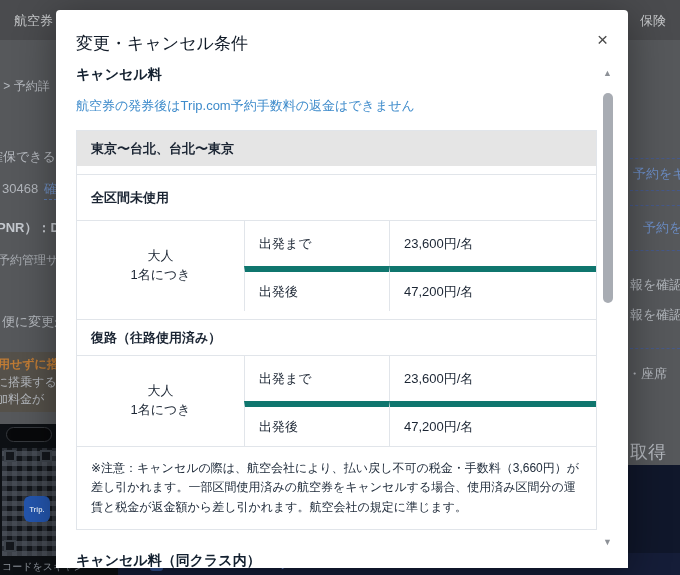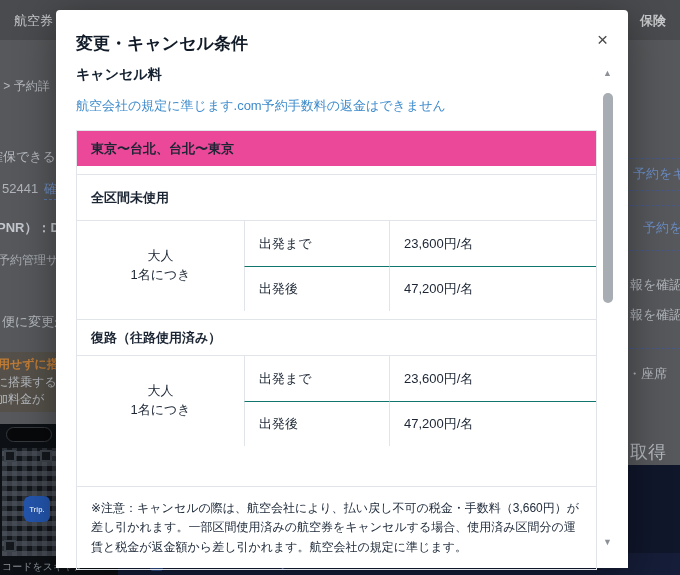--- a/index.html
+++ b/index.html
@@ -3,21 +3,21 @@
 <meta charset="utf-8">
 <style>
   * { margin:0; padding:0; box-sizing:border-box; }
   html,body { width:680px; height:575px; overflow:hidden; }
   body { font-family:"Liberation Sans","DejaVu Sans",sans-serif; }
   .stage { position:relative; width:680px; height:575px; background:#56585b; overflow:hidden; }
 
   
   .bg-nav { position:absolute; left:0; top:0; width:680px; height:40px; background:#4a4b4e; }
   .bg-nav .nav-left  { position:absolute; left:14px; top:12px; font-size:13px; color:#c8cacc; }
-  .bg-nav .nav-right { position:absolute; right:14px; top:12px; font-size:13px; color:#c8cacc;font-weight:bold; }
+  .bg-nav .nav-right { position:absolute; right:14px; top:12px; font-size:13px; color:#c8cacc; }
   .bg-frag { position:absolute; white-space:nowrap; }
   .f-breadcrumb { left:-12px; top:78px;  font-size:12px; color:#b4b8be; }
   .f-kakuho     { left:-10px; top:148px; font-size:13px; color:#b7bbc1; }
   .f-number     { left:2px;   top:181px; font-size:13px; color:#b1b5bb; }
   .f-kaku       { left:44px;  top:180px; font-size:13px; color:#6f8fc4; border-bottom:1px dashed #5c7bb0; padding-bottom:1px; cursor:pointer; }
   .f-pnr        { left:-16px; top:219px; font-size:13px; font-weight:bold; color:#c4c8ce; }
   .f-kanri      { left:-2px;  top:252px; font-size:12px; color:#a9adb3; }
   .f-bin        { left:2px;   top:313px; font-size:13px; color:#b4b8be; }
   .warn-box { position:absolute; left:0; top:352px; width:56px; height:60px; background:#55514a; }
   .w1 { left:-2px; top:356px; font-size:12px; font-weight:bold; color:#c07c35; }
@@ -49,56 +49,56 @@
   .as-icon { width:13px; height:13px; border-radius:3px; background:#32508f; color:#ccd6ea; font-size:8px;
     display:flex; align-items:center; justify-content:center; flex:0 0 auto; }
   .play-icon { color:#6f8cc9; font-size:10px; margin-left:22px; }
   .rating-num { font-size:11px; color:#c6cbd5; }
   .stars { font-size:11px; color:#b9792e; letter-spacing:1px; }
   .star-dim { color:#6a6f7a; }
 
   
   .modal { position:absolute; left:56px; top:10px; width:572px; height:558px; background:#ffffff;
     border-radius:4px 4px 0 0; box-shadow:0 8px 40px rgba(0,0,0,.4); }
-  .m-title { position:absolute; left:20px; top:22px; font-size:17px; font-weight:bold; color:#111b28; }
+  .m-title { position:absolute; left:20px; top:22px; font-size:17px; font-weight:normal; color:#111b28; }
   .m-close { position:absolute; right:20px; top:20px; font-size:19px; color:#4c4c4c; cursor:pointer; line-height:1; }
 
   .m-content { position:absolute; left:20px; top:56px; width:521px; }
   .h-cancel { font-size:14px; font-weight:bold; color:#13202f; margin-bottom:13px; }
   .m-info { font-size:13px; color:#3e8bcb; margin-bottom:15px; }
 
   .table { border:1px solid #e1e5ea; width:521px; font-size:13px; color:#1b2533; margin-bottom:22px; }
-  .t-route { height:35px; display:flex; align-items:center; padding:0 14px; background:#ec4899; font-weight:bold; }
+  .t-route { height:35px; display:flex; align-items:center; padding:0 14px; background:#e5e5e5; font-weight:bold; }
   .t-label { height:46px; display:flex; align-items:center; padding:0 14px; font-weight:bold; border-top:1px solid #e1e5ea;margin-top:8px; }
   .t-label.short { height:36px; }
   .t-split { display:grid; grid-template-columns:167px 145px 1fr; grid-template-rows:45px 45px; border-top:1px solid #e1e5ea; }
   .cell { display:flex; align-items:center; padding:0 14px; }
   .c-pass { grid-row:1 / 3; flex-direction:column; align-items:center; justify-content:center; line-height:1.45; }
   .c-when, .c-fee { border-left:1px solid #e1e5ea; }
-  .r2 { border-top:1px solid #0f766e; }
-  .t-note { border-top:1px solid #e1e5ea; padding:12px 14px; font-size:12px; line-height:1.62; color:#222e3d;margin-top:40px; }
+  .r2 { border-top:6px solid #0f766e; }
+  .t-note { border-top:1px solid #e1e5ea; padding:12px 14px; font-size:12px; line-height:1.62; color:#222e3d; }
   .h-change { font-size:14px; font-weight:bold; color:#13202f; }
 
   .m-scroll-up   { position:absolute; right:16px; top:58px;  font-size:9px; color:#8d9197; cursor:pointer; }
   .m-scroll-down { position:absolute; right:16px; top:527px; font-size:9px; color:#8d9197; cursor:pointer; }
   .m-thumb { position:absolute; right:15px; top:83px; width:10px; height:210px; background:#a8acb3; border-radius:5px; cursor:pointer; }
 </style>
 </head>
 <body>
 
 <div class="stage">
 
   <div class="bg-nav">
     <span class="nav-left">航空券 +</span>
     <span class="nav-right">保険</span>
   </div>
 
   <div class="bg-frag f-breadcrumb">券 &gt; 予約詳</div>
   <div class="bg-frag f-kakuho">確保できるよう</div>
-  <div class="bg-frag f-number">52441</div>
+  <div class="bg-frag f-number">30468</div>
   <div class="bg-frag f-kaku">確</div>
   <div class="bg-frag f-pnr">（PNR）：D90</div>
   <div class="bg-frag f-kanri">予約管理サ</div>
   <div class="bg-frag f-bin">便に変更が</div>
 
   <div class="warn-box"></div>
   <div class="bg-frag w1">用せずに搭乗</div>
   <div class="bg-frag w2">に搭乗する</div>
   <div class="bg-frag w3">加料金が</div>
 
@@ -134,21 +134,21 @@
     <span class="rating-num">4.5/5</span>
     <span class="stars"><span>★★★★</span><span class="star-dim">★</span></span>
   </div>
 
   <div class="modal">
     <div class="m-title">変更・キャンセル条件</div>
     <div class="m-close">×</div>
 
     <div class="m-content">
       <div class="h-cancel">キャンセル料</div>
-      <div class="m-info">航空会社の規定に準じます.com予約手数料の返金はできません</div>
+      <div class="m-info">航空券の発券後はTrip.com予約手数料の返金はできません</div>
 
       <div class="table">
         <div class="t-route">東京〜台北、台北〜東京</div>
 
         <div class="t-label">全区間未使用</div>
         <div class="t-split">
           <div class="cell c-pass">
             <span>大人</span>
             <span>1名につき</span>
           </div>

